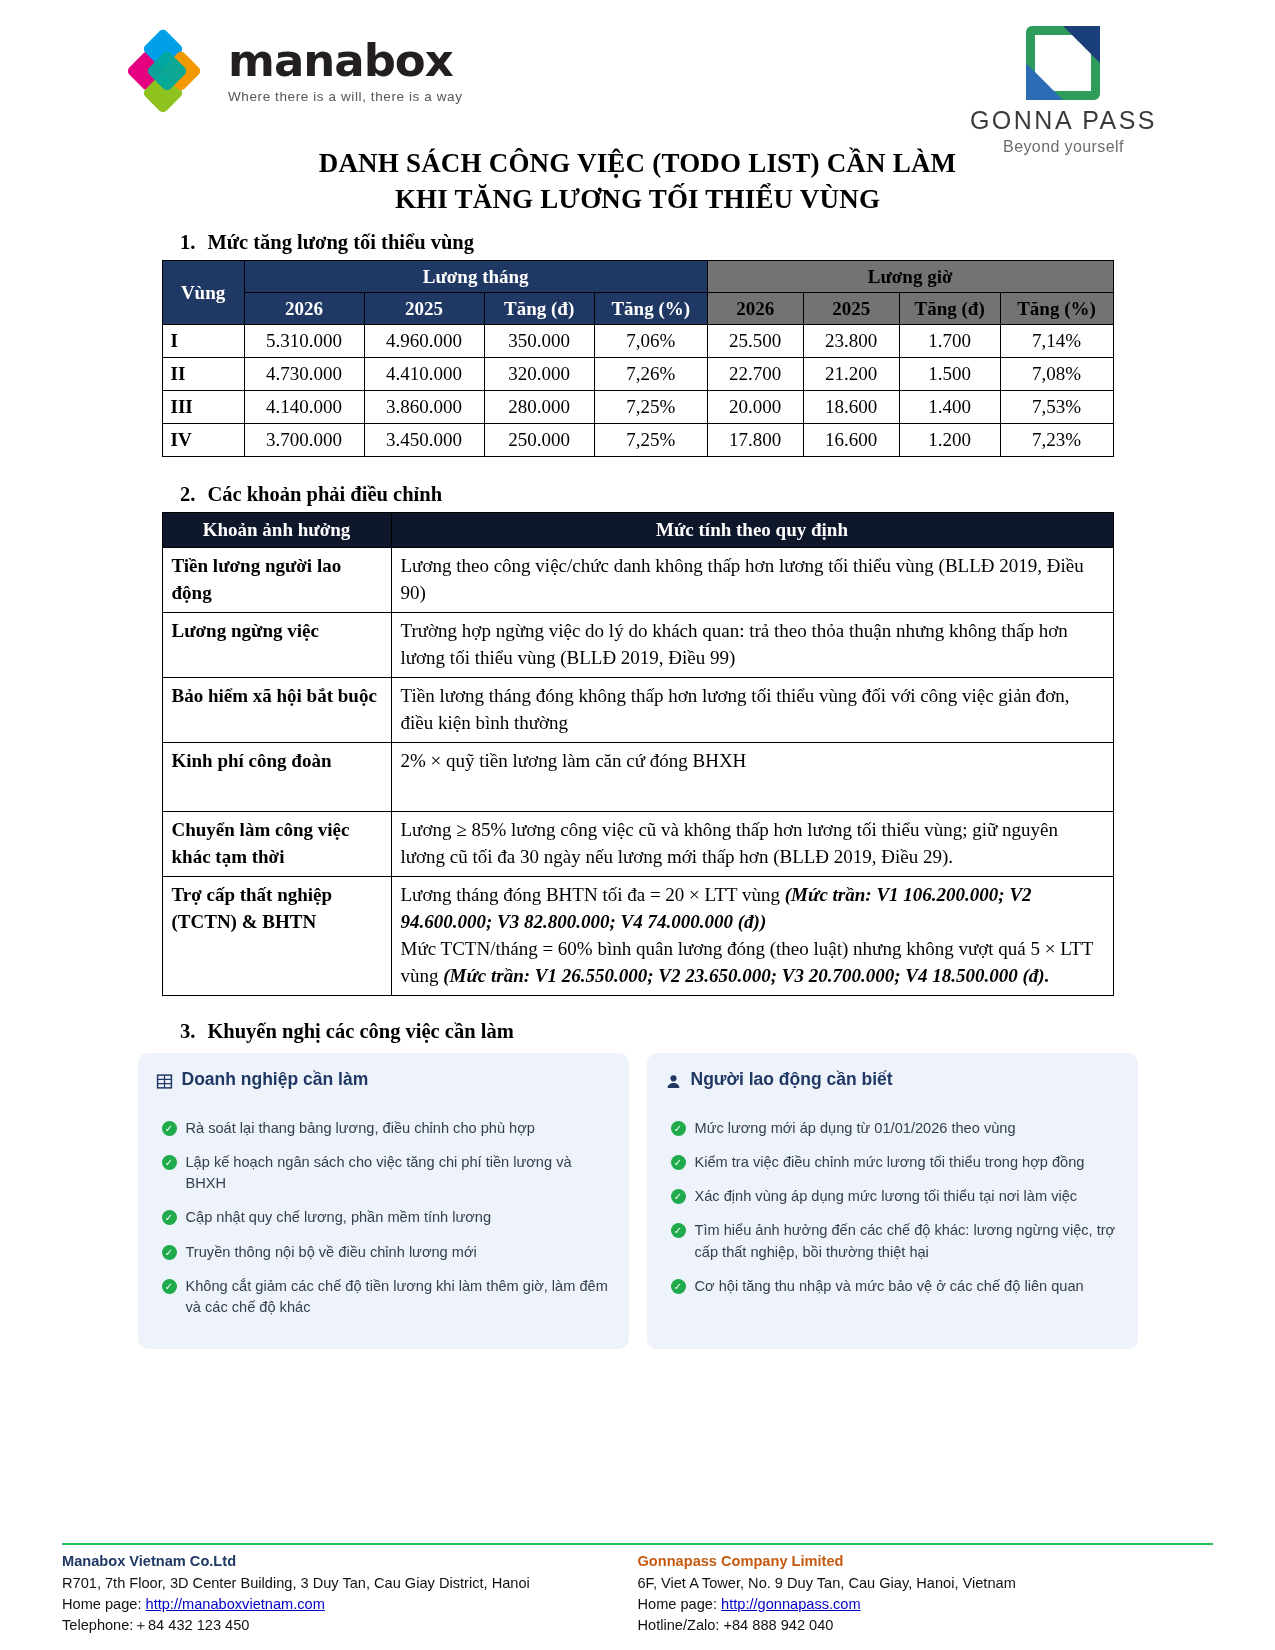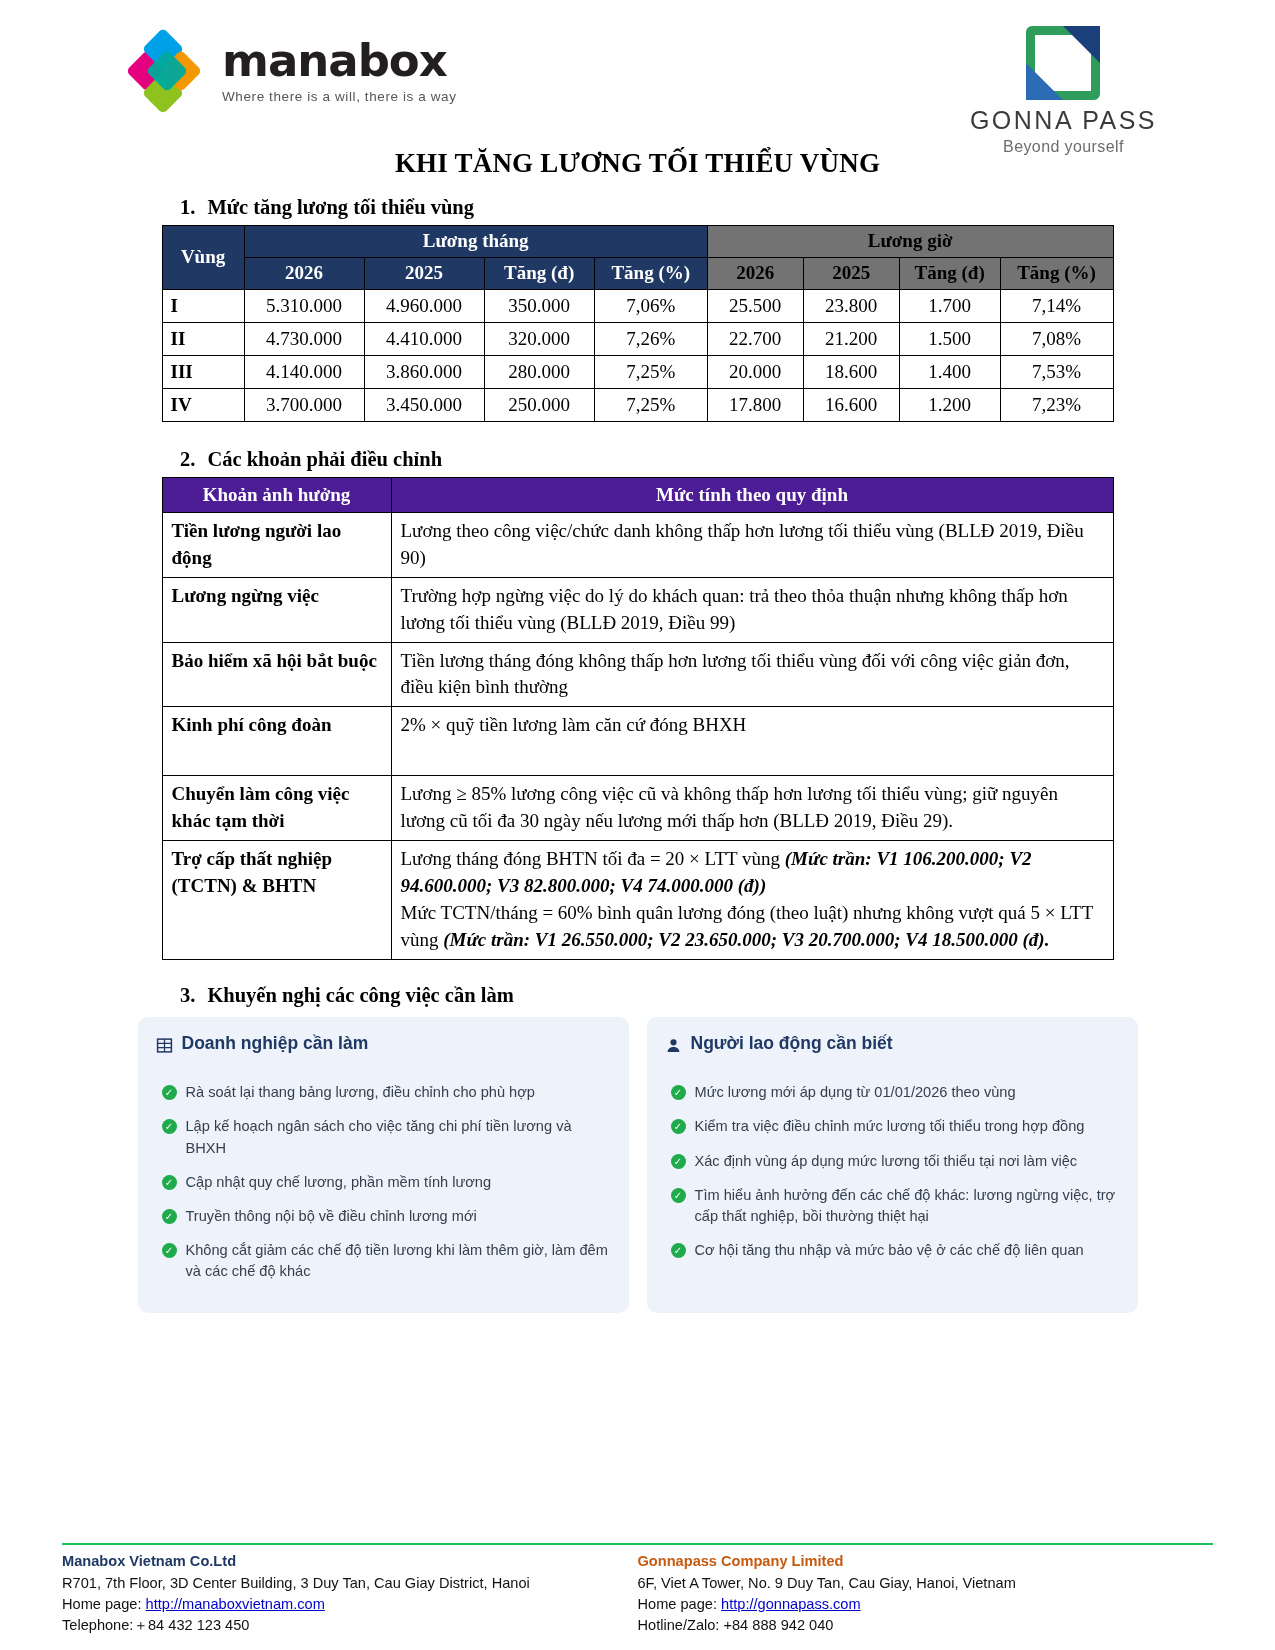--- a/index.html
+++ b/index.html
@@ -48,21 +48,21 @@
     height: 30px;
     border-radius: 5px;
     transform: rotate(45deg);
   }
   .mm1 { left: 0px;  top: 24px; background: #e4007f; }
   .mm2 { left: 16px; top: 2px;  background: #00a0e9; }
   .mm3 { left: 16px; top: 46px; background: #8dc21f; }
   .mm4 { left: 34px; top: 24px; background: #f39800; }
   .mm5 { left: 20px; top: 24px; background: #00a99d; opacity:.95; }
   .mana-text {
-    margin-left: 12px;
+    margin-left: 18px;
   }
   .mana-name {
     font-family: "DejaVu Sans", sans-serif;
     font-size: 45px;
     font-weight: 700;
     color: #231f20;
     letter-spacing: -1px;
     line-height: 1;
   }
   .mana-tag {
@@ -162,21 +162,21 @@
   .t1 .c { text-align: center; }
   .t1 .l { text-align: left; padding-left: 8px; font-weight: 700; }
 
   
   .t2 {
     margin: 0 auto;
     width: 952px;
     font-size: 19px;
   }
   .t2 th {
-    background: #4c1d95;
+    background: #0f172a;
     color: #fff;
     border: 1.3px solid #000;
     font-weight: 700;
     text-align: center;
     height: 30px;
     padding: 2px 6px;
   }
   .t2 td {
     border: 1.3px solid #000;
     padding: 5px 9px;
@@ -284,20 +284,21 @@
           <div class="tr"></div>
           <div class="bl"></div>
           <div class="inner"></div>
       </div>
       <div class="gp-name">GONNA PASS</div>
       <div class="gp-tag">Beyond yourself</div>
     </div>
   </div>
 
   <div class="doc-title">
+    <div>DANH SÁCH CÔNG VIỆC (TODO LIST) CẦN LÀM</div>
     <div>KHI TĂNG LƯƠNG TỐI THIỂU VÙNG</div>
   </div>
 
   <div class="section-head">
     <span class="num">1.</span><span>Mức tăng lương tối thiểu vùng</span>
   </div>
 
   <table class="t1">
     <thead>
       <tr>

